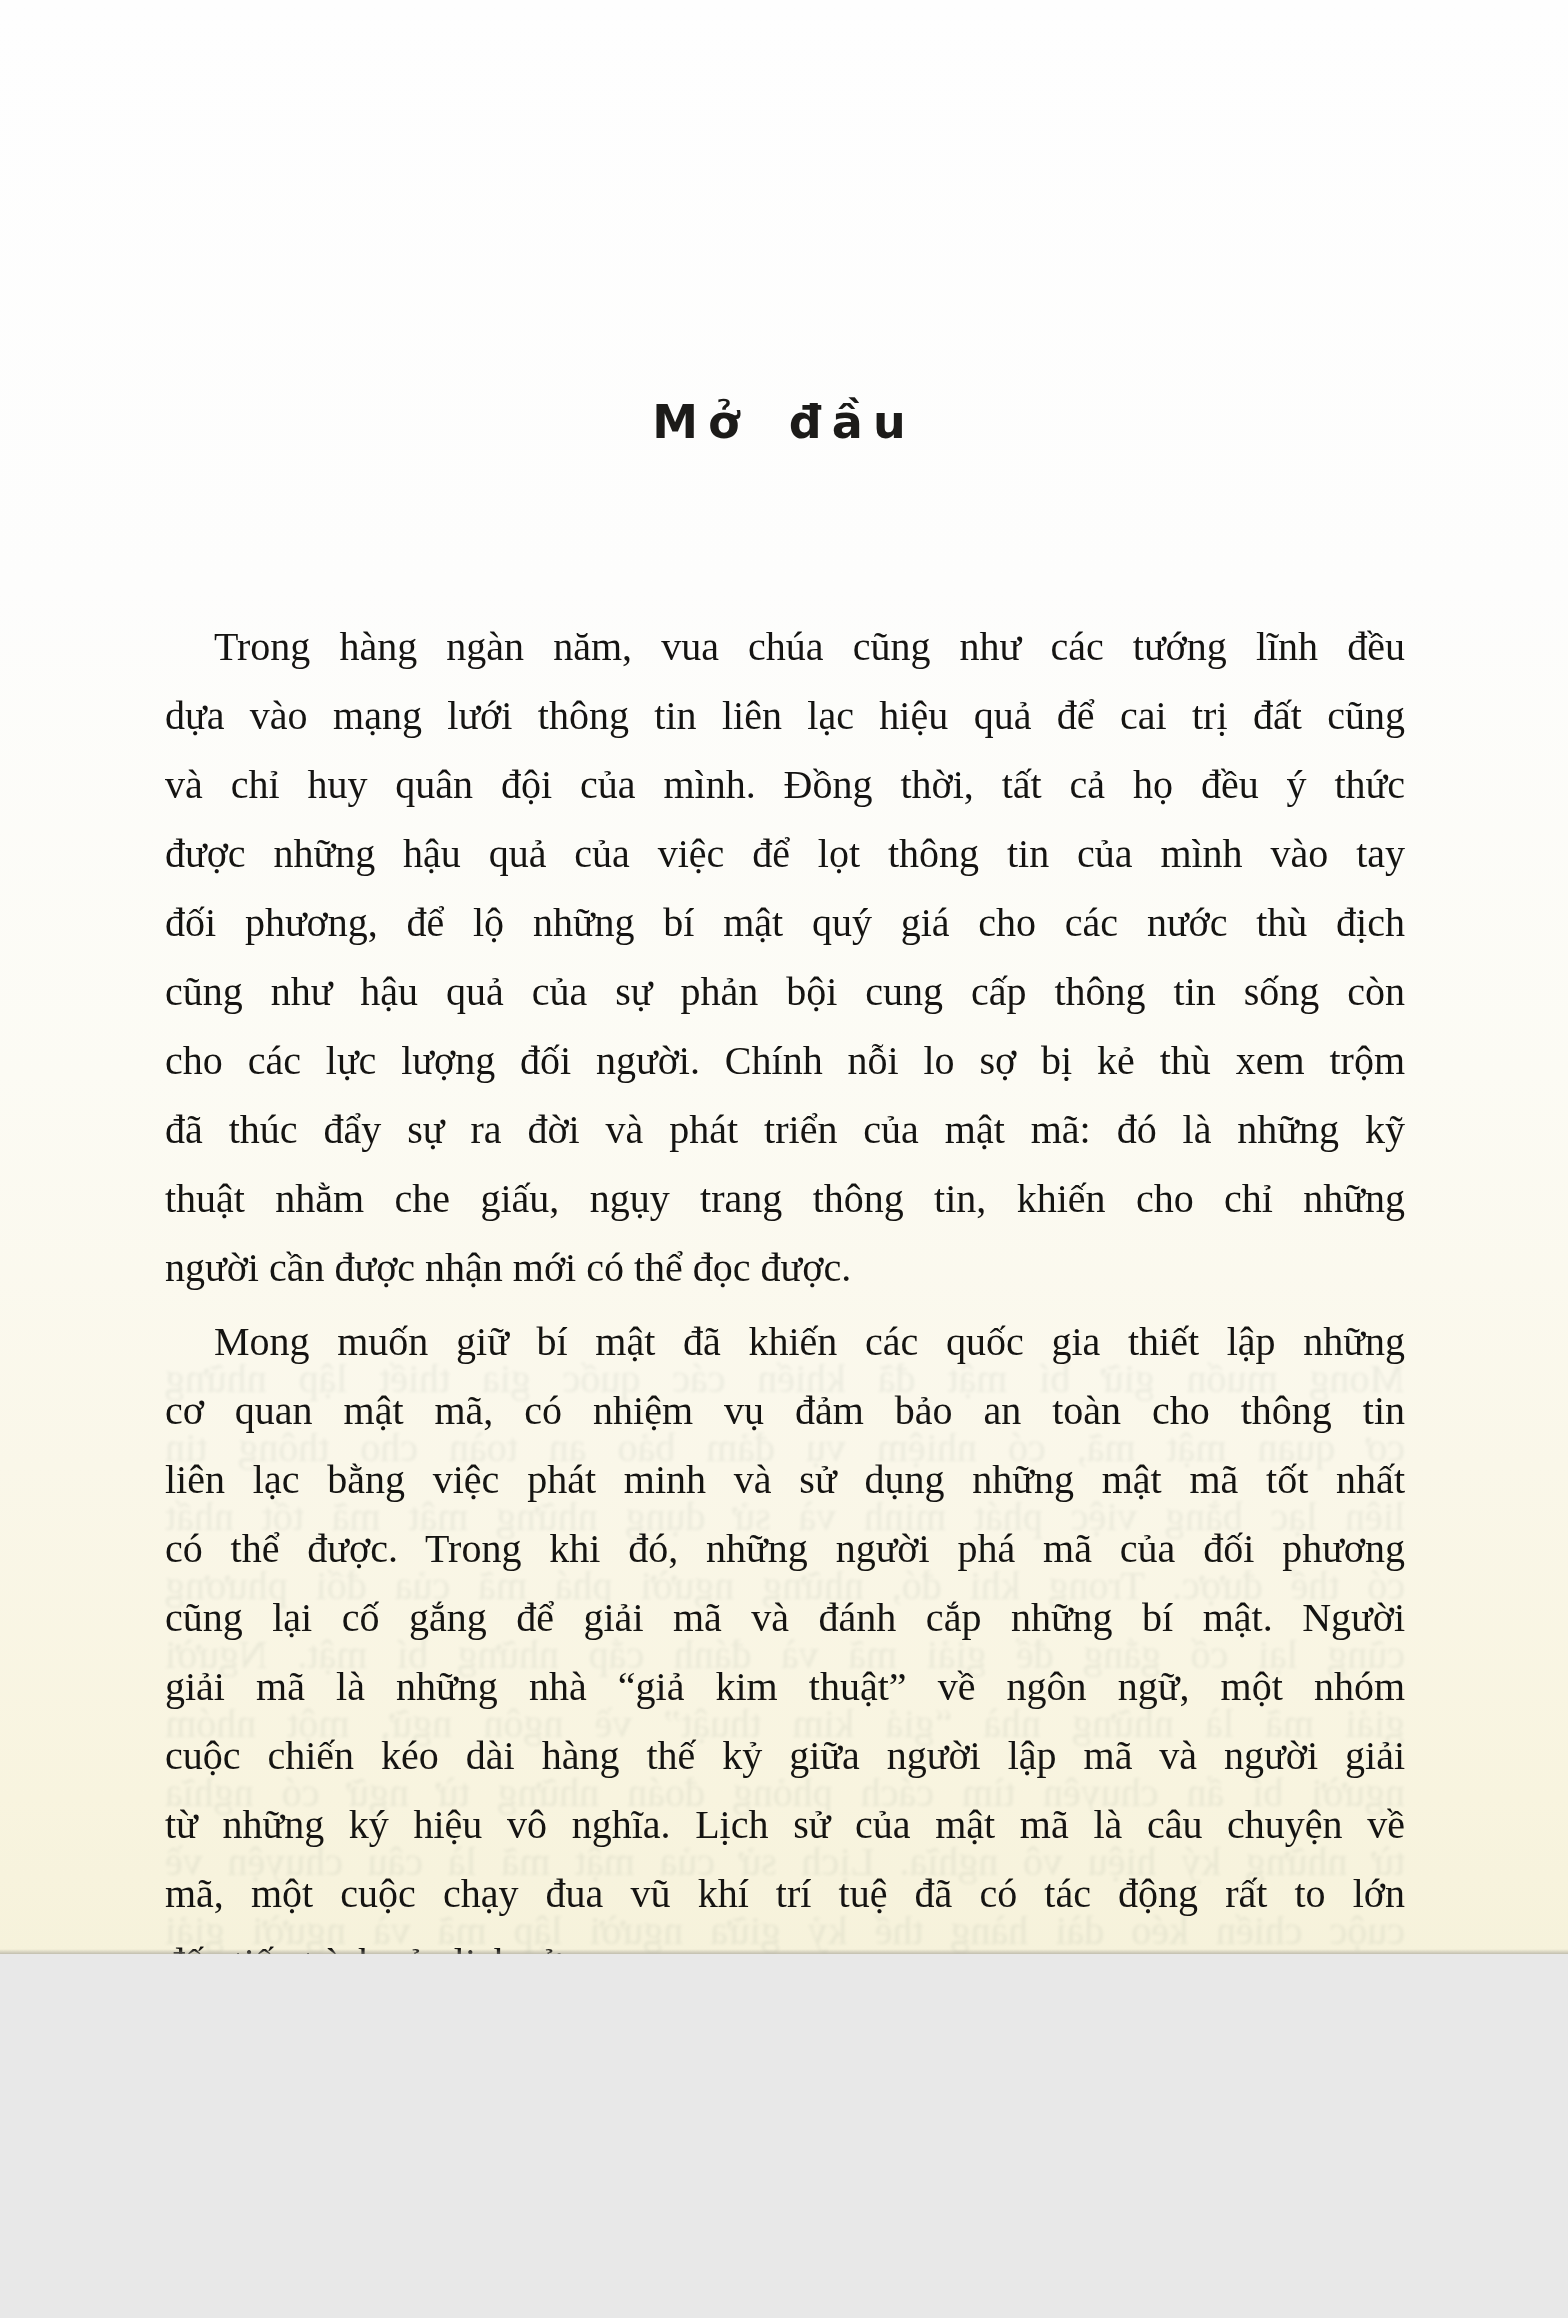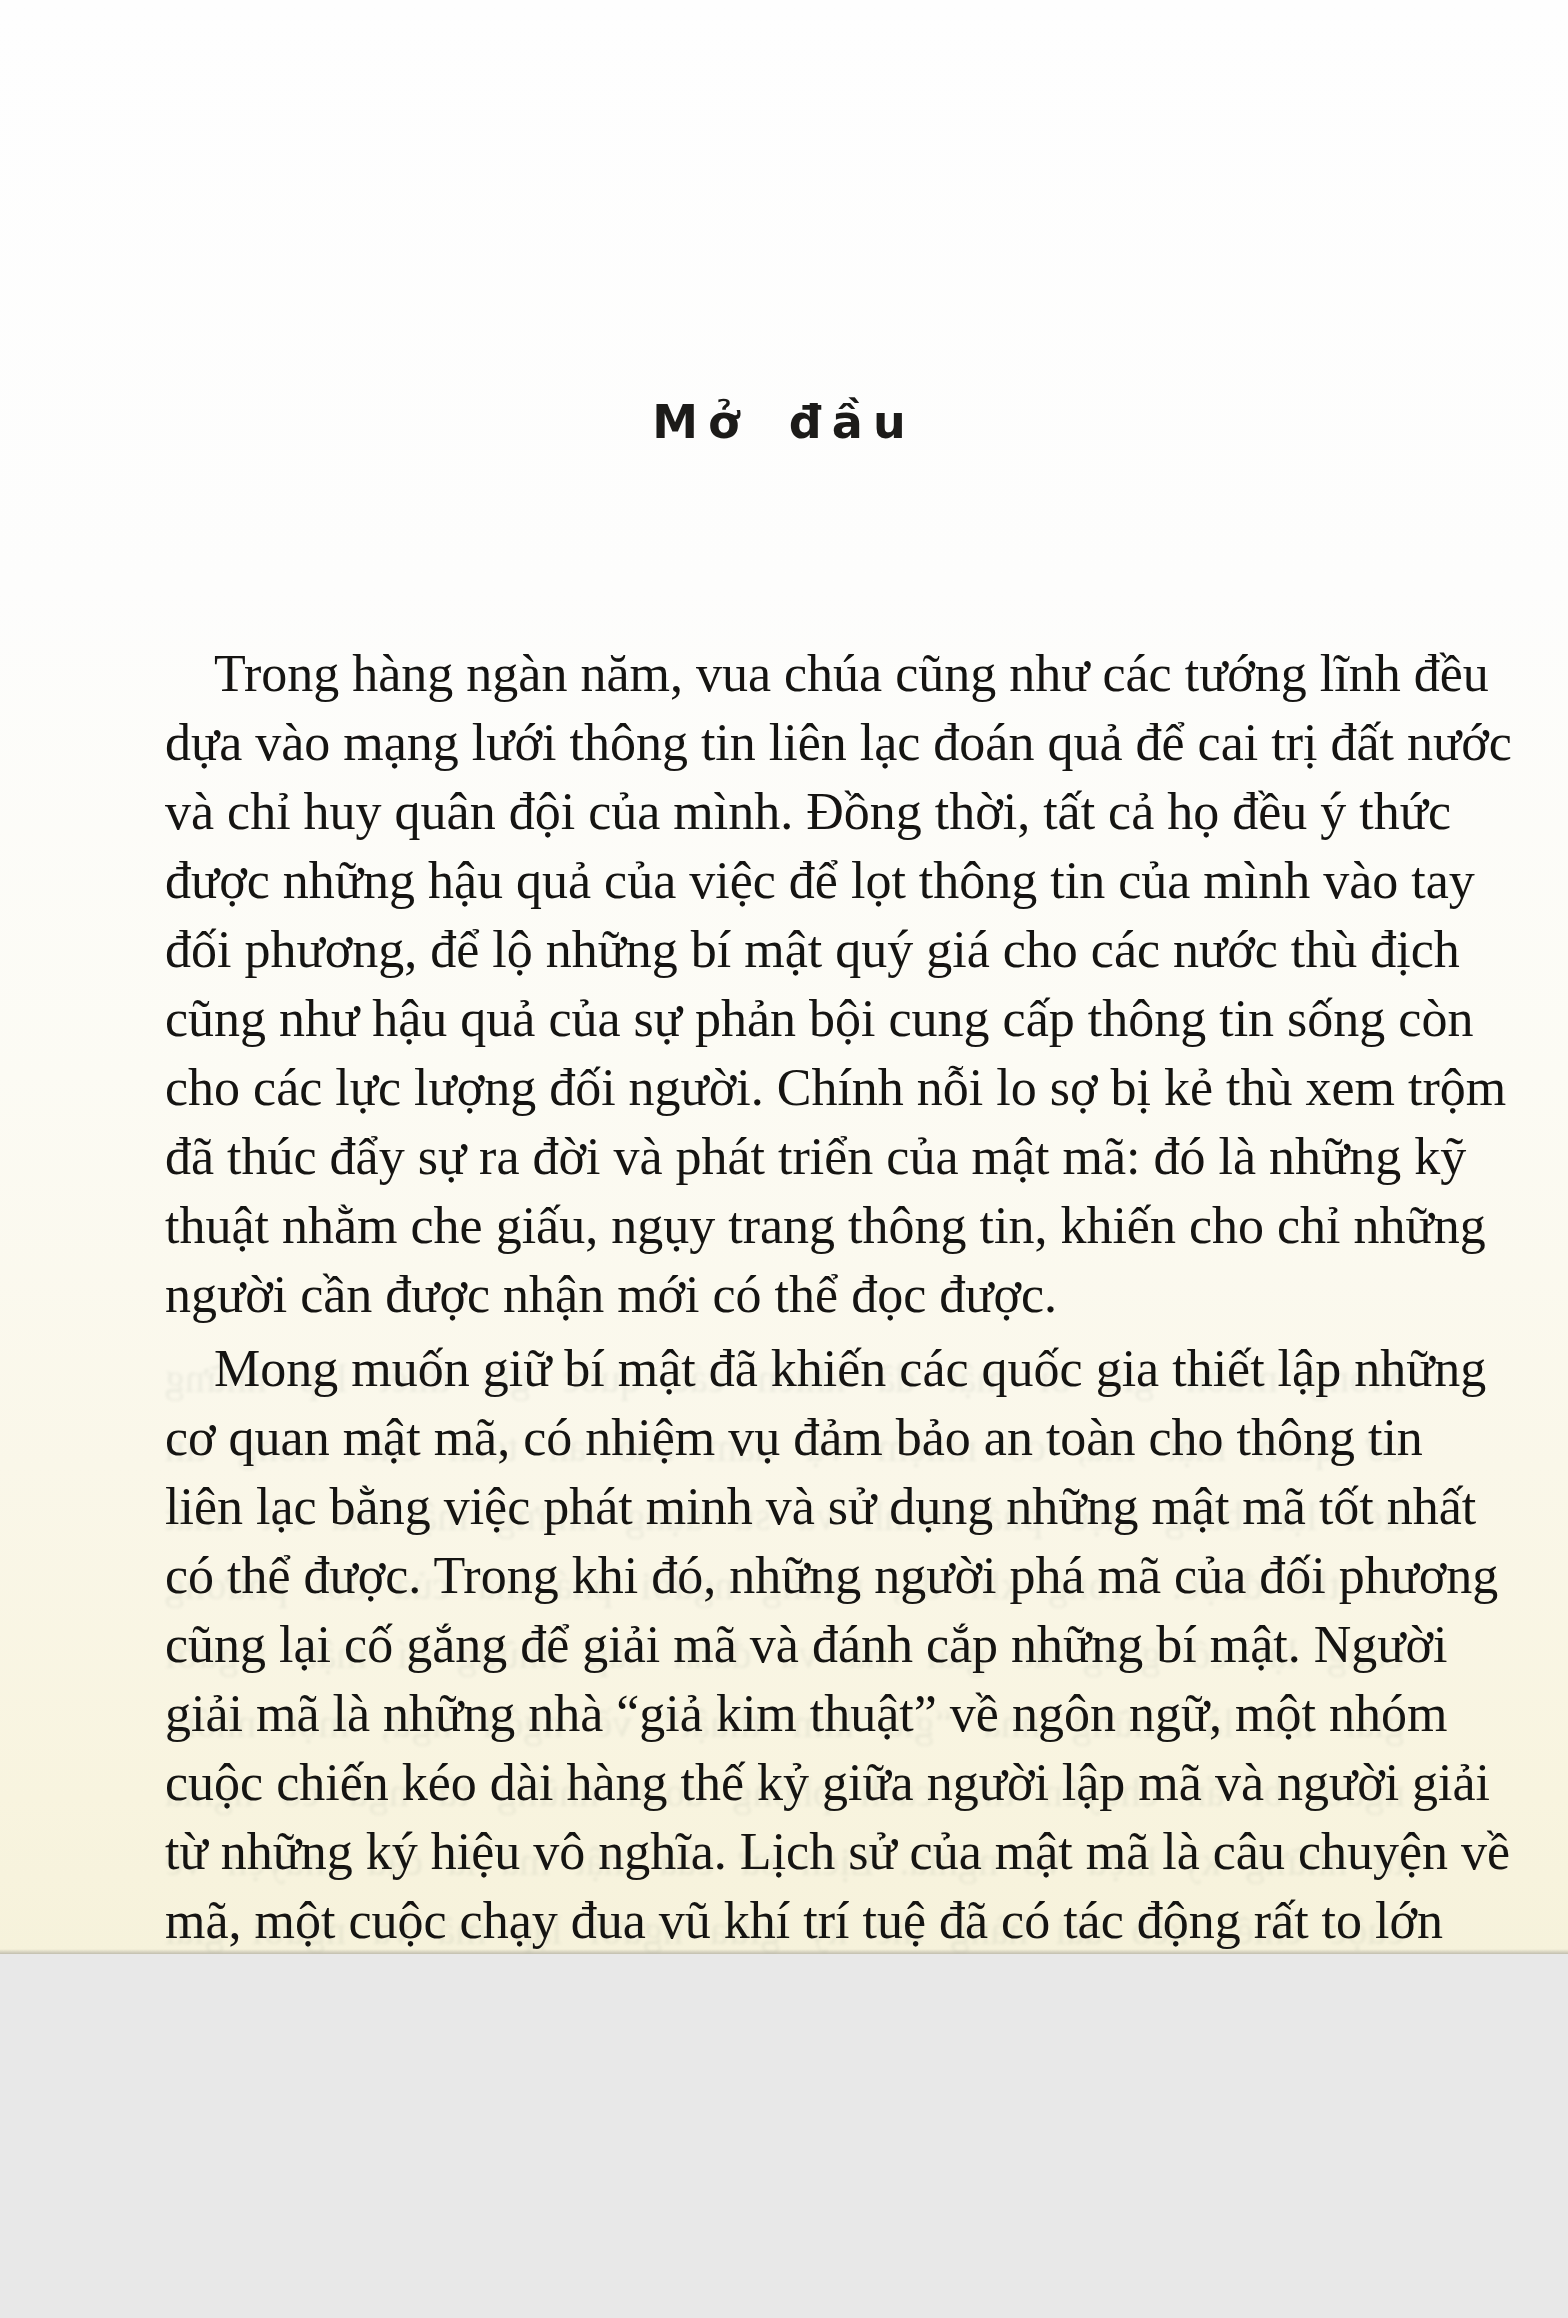--- a/index.html
+++ b/index.html
@@ -31,24 +31,24 @@
     font-weight: 700;
     font-size: 46px;
     letter-spacing: 0.22em;
     word-spacing: 0.28em;
     color: #1c1b19;
   }
   
   #body-text {
     position: absolute;
     left: 165px;
-    top: 639px;
+    top: 612px;
     width: 1240px;
     color: #151412;
-    font-size: 52px;
+    font-size: 40px;
     line-height: 69px;
   }
   .line {
     height: 69px;
     white-space: nowrap;
     text-align: justify;
     text-align-last: justify;
     overflow: visible;
   }
   .line.indent { text-indent: 49px; }
@@ -98,21 +98,21 @@
     <div class="line">từ những ký hiệu vô nghĩa. Lịch sử của mật mã là câu chuyện về</div>
     <div class="line">cuộc chiến kéo dài hàng thế kỷ giữa người lập mã và người giải</div>
     <div class="line">mã, một cuộc chạy đua vũ khí trí tuệ đã có tác động rất to lớn</div>
   </div>
 
   <div id="chapter-title">Mở đầu</div>
 
   <div id="body-text">
     <div>
       <div class="line indent">Trong hàng ngàn năm, vua chúa cũng như các tướng lĩnh đều</div>
-      <div class="line">dựa vào mạng lưới thông tin liên lạc đoán quả để cai trị đất nước</div>
+      <div class="line">dựa vào mạng lưới thông tin liên lạc hiệu quả để cai trị đất cũng</div>
       <div class="line">và chỉ huy quân đội của mình. Đồng thời, tất cả họ đều ý thức</div>
       <div class="line">được những hậu quả của việc để lọt thông tin của mình vào tay</div>
       <div class="line">đối phương, để lộ những bí mật quý giá cho các nước thù địch</div>
       <div class="line">cũng như hậu quả của sự phản bội cung cấp thông tin sống còn</div>
       <div class="line">cho các lực lượng đối người. Chính nỗi lo sợ bị kẻ thù xem trộm</div>
       <div class="line">đã thúc đẩy sự ra đời và phát triển của mật mã: đó là những kỹ</div>
       <div class="line">thuật nhằm che giấu, ngụy trang thông tin, khiến cho chỉ những</div>
       <div class="line last">người cần được nhận mới có thể đọc được.</div>
     </div>
     <div class="para-gap"></div>

